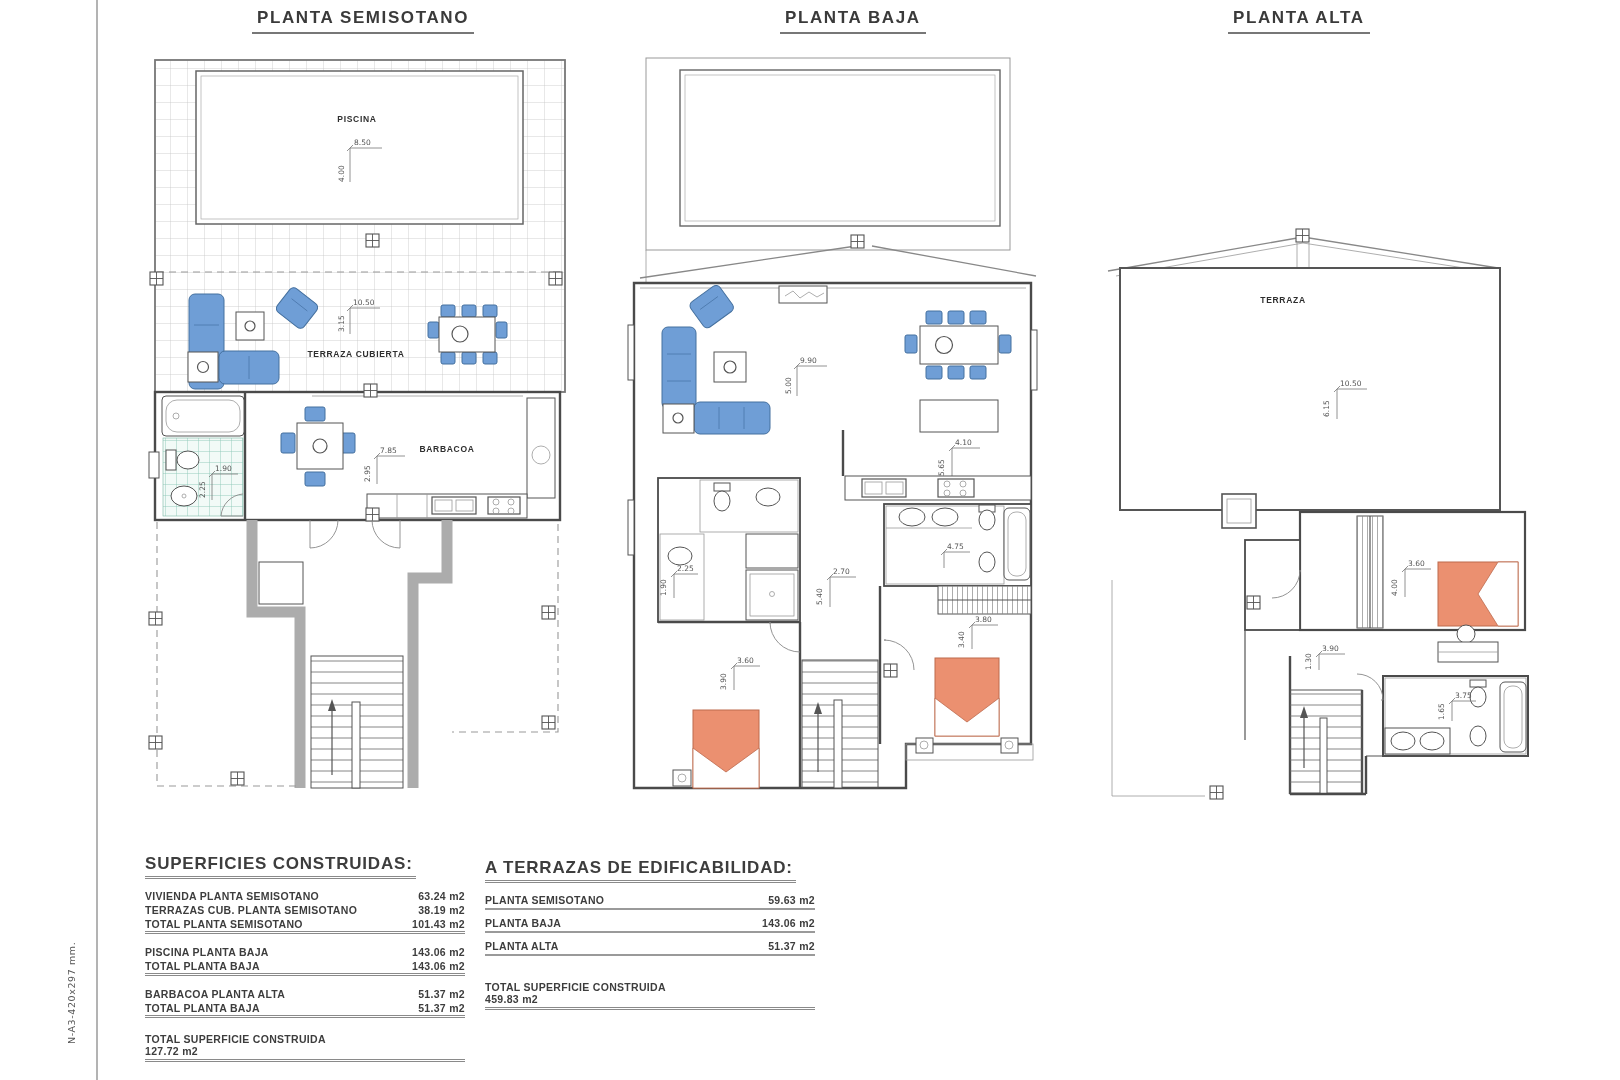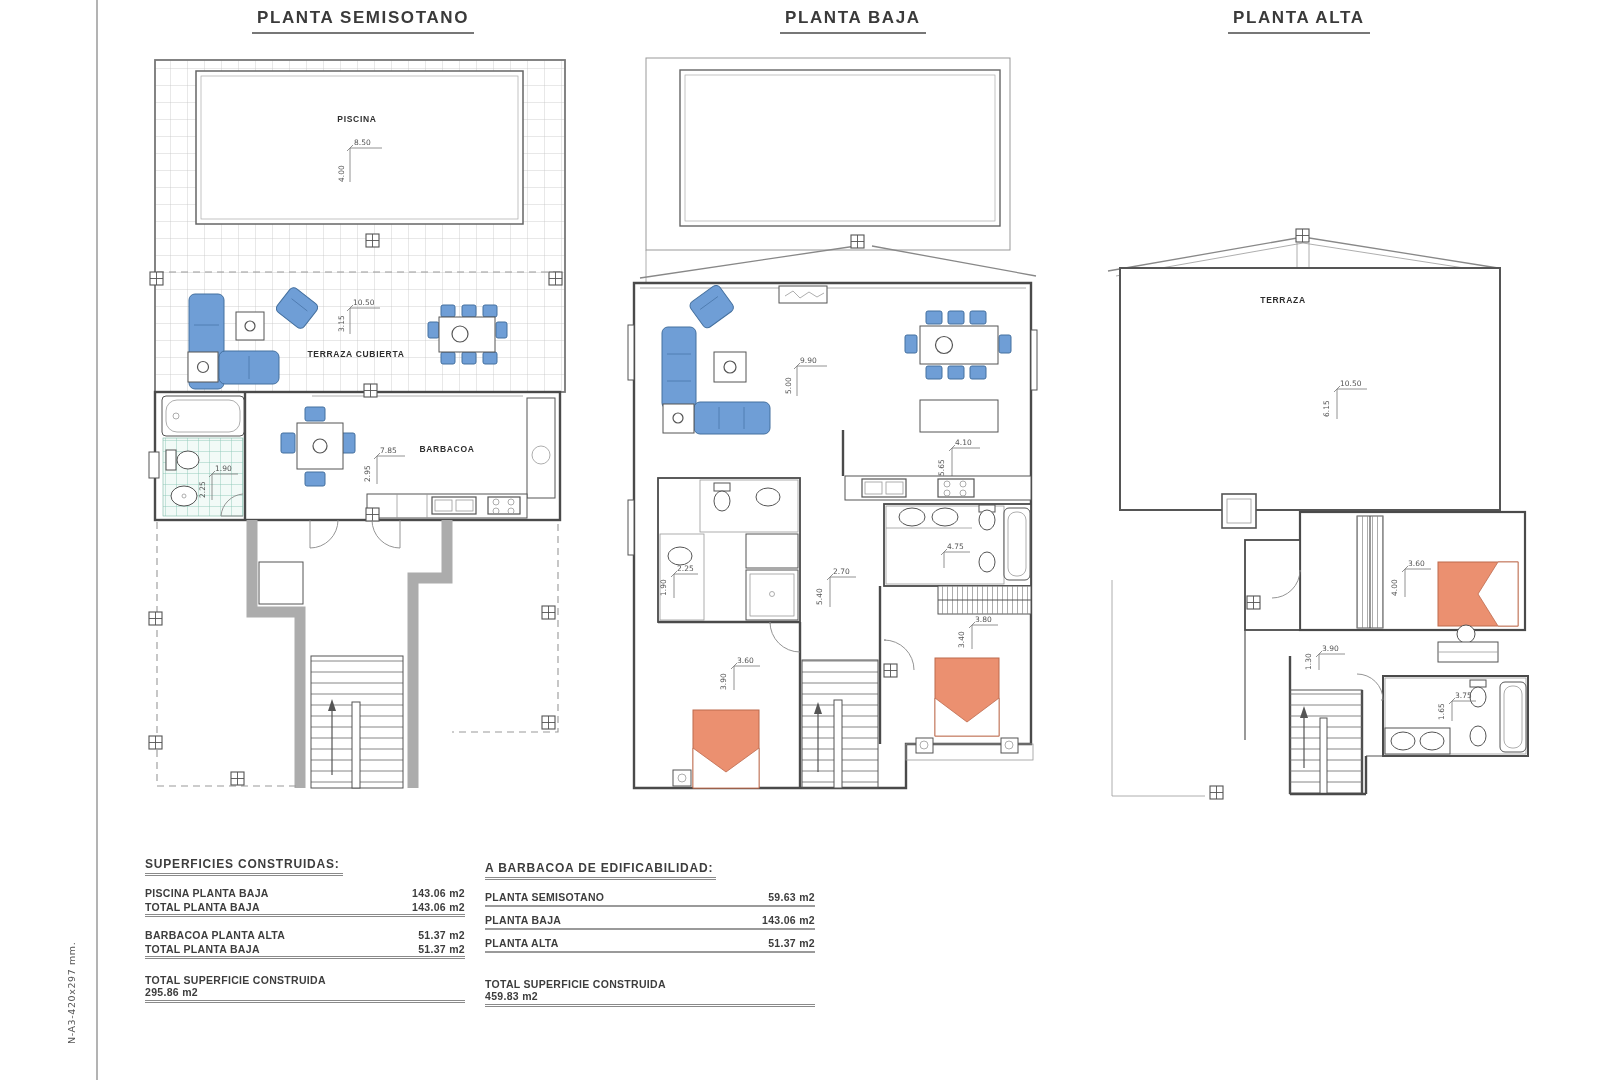--- a/index.html
+++ b/index.html
@@ -7,21 +7,21 @@
          font-family:"Liberation Sans",sans-serif;}
   .frame{position:absolute;left:96px;top:0;width:2px;height:1080px;background:#b3b3b3;}
   .ptitle{position:absolute;top:8px;font:700 17px "Liberation Sans",sans-serif;letter-spacing:1.6px;
           color:#3a3a3a;border-bottom:2px solid #777;padding:0 5px 4px 5px;white-space:nowrap;}
   #t1{left:252px;} #t2{left:780px;} #t3{left:1228px;}
   .vnote{position:absolute;left:66px;top:1044px;transform:rotate(-90deg);transform-origin:0 0;
          font:400 9.5px "DejaVu Sans",sans-serif;color:#555;letter-spacing:0.6px;white-space:nowrap;}
   .tbl{position:absolute;font-weight:700;color:#3d3d3d;}
   #tleft{left:145px;top:854px;width:320px;}
   #tright{left:485px;top:858px;width:330px;}
-  .t-title{font-size:12px;letter-spacing:0.8px;border-bottom:3px double #8a8a8a;display:inline-block;
+  .t-title{font-size:17px;letter-spacing:0.8px;border-bottom:3px double #8a8a8a;display:inline-block;
            padding:0 3px 2px 0;margin-bottom:10px;}
   .row{display:flex;justify-content:space-between;font-size:10.5px;letter-spacing:0.3px;padding:1px 0;}
   .row.total{border-bottom:3px double #8a8a8a;}
   .grp{margin-bottom:11px;}
   .gtotal{margin-top:14px;border-bottom:3px double #8a8a8a;padding-bottom:2px;flex-direction:column;}
   #tright .row{border-bottom:2px solid #9a9a9a;margin-bottom:6px;padding-bottom:2px;}
   #tright .gtotal{margin-top:24px;border-bottom:3px double #8a8a8a;}
   
   .w2{stroke:#4a4a4a;stroke-width:2.4;fill:none}
   .wf{stroke:#4a4a4a;stroke-width:2.4;fill:#fff}
@@ -365,46 +365,60 @@
       <line x1="1112" y1="580" x2="1112" y2="796" class="thin"></line>
       <line x1="1112" y1="796" x2="1205" y2="796" class="thin"></line>
       <use href="#mk" x="1210" y="786"></use>
     </g>
   </svg>
 
   <div class="tbl" id="tleft">
     <div class="t-title">SUPERFICIES CONSTRUIDAS:</div>
     <div class="grp">
       <div class="row">
+          <span>VIVIENDA PLANTA SEMISOTANO</span>
+          <span class="val">63.24 m2</span>
+        </div>
+      <div class="row">
+          <span>TERRAZAS CUB. PLANTA SEMISOTANO</span>
+          <span class="val">38.19 m2</span>
+        </div>
+      <div class="row total">
+          <span>TOTAL PLANTA SEMISOTANO</span>
+          <span class="val">101.43 m2</span>
+        </div>
+    </div>
+    <div class="grp">
+      <div class="row">
           <span>PISCINA PLANTA BAJA</span>
           <span class="val">143.06 m2</span>
         </div>
       <div class="row total">
           <span>TOTAL PLANTA BAJA</span>
           <span class="val">143.06 m2</span>
         </div>
     </div>
     <div class="grp">
       <div class="row">
           <span>BARBACOA PLANTA ALTA</span>
           <span class="val">51.37 m2</span>
         </div>
       <div class="row total">
           <span>TOTAL PLANTA BAJA</span>
           <span class="val">51.37 m2</span>
         </div>
     </div>
     <div class="row gtotal">
         <span>TOTAL SUPERFICIE CONSTRUIDA</span>
-        <span class="val">295.86 m2</span>
+        <span class="val">127.72 m2</span>
       </div>
   </div>
 
   <div class="tbl" id="tright">
-    <div class="t-title">A BARBACOA DE EDIFICABILIDAD:</div>
+    <div class="t-title">A TERRAZAS DE EDIFICABILIDAD:</div>
     <div class="row">
         <span>PLANTA SEMISOTANO</span>
         <span class="val">59.63 m2</span>
       </div>
     <div class="row">
         <span>PLANTA BAJA</span>
         <span class="val">143.06 m2</span>
       </div>
     <div class="row">
         <span>PLANTA ALTA</span>

